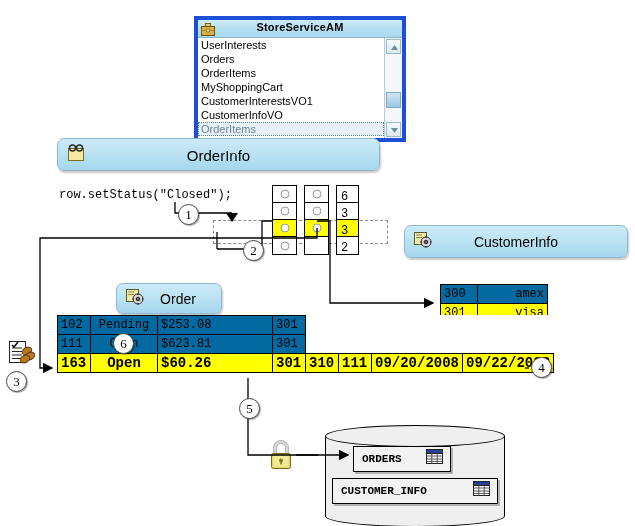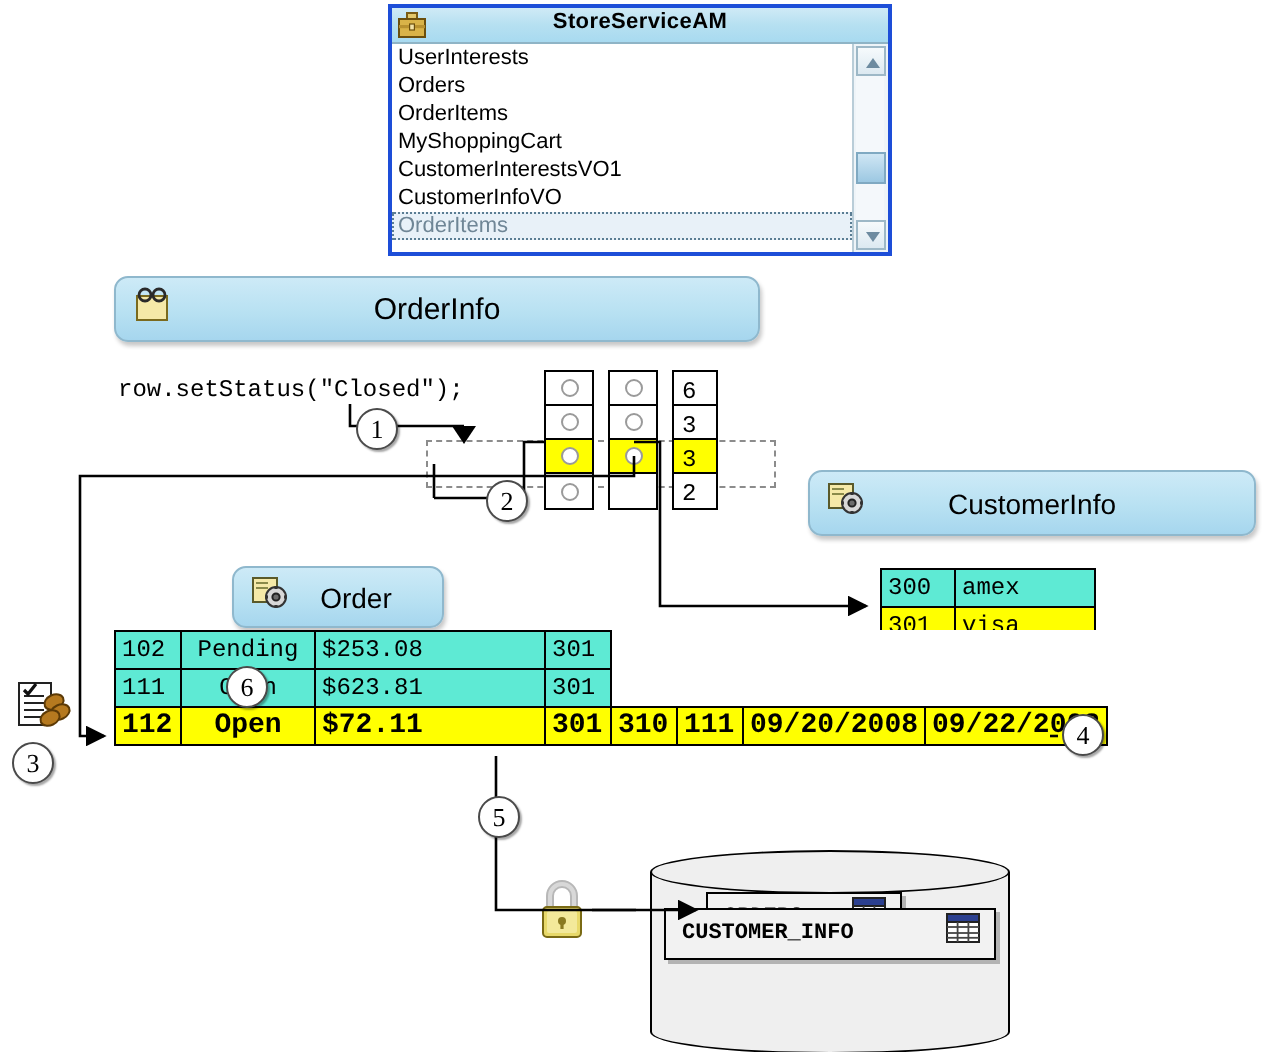--- a/index.html
+++ b/index.html
@@ -11,22 +11,22 @@
     font-family: "Liberation Sans", sans-serif;
     width: 635px;
     height: 526px;
     position: relative;
     overflow: hidden;
   }
   .abs { position: absolute; }
 
   
   #am-panel {
-    left: 194px; top: 2px; width: 252px; height: 126px;
-    border: 2px solid #1d4ed8;
+    left: 194px; top: 16px; width: 212px; height: 126px;
+    border: 4px solid #1d4ed8;
     background: #ffffff;
     box-sizing: border-box;
   }
   #am-titlebar {
     position: relative;
     height: 18px;
     background: linear-gradient(to bottom, #cfeaf6 0%, #b6e0f1 50%, #a8daf0 100%);
     border-bottom: 1px solid #8fb4c6;
     box-sizing: border-box;
   }
@@ -105,21 +105,21 @@
     position: absolute;
     left: 0; right: 0; top: 50%;
     transform: translateY(-50%);
     text-align: center;
     font-size: 15px;
     color: #000;
   }
   .hdr-icon { position: absolute; left: 8px; top: 50%; transform: translateY(-50%); }
 
   #hdr-orderinfo { left: 57px; top: 138px; width: 323px; height: 33px; }
-  #hdr-customerinfo { left: 404px; top: 235px; width: 224px; height: 33px; }
+  #hdr-customerinfo { left: 404px; top: 225px; width: 224px; height: 33px; }
   #hdr-order { left: 116px; top: 283px; width: 106px; height: 31px; }
   #hdr-order .hdr-label { font-size: 14px; padding-left: 18px; }
   #hdr-customerinfo .hdr-label { font-size: 14px; }
 
   
   #code-text {
     left: 59px; top: 188px;
     font-family: "Liberation Mono", "DejaVu Sans Mono", monospace;
     font-size: 12px;
     color: #000;
@@ -160,27 +160,27 @@
   .dtable { position: absolute; border-collapse: collapse; background: #fff; }
   .dtable td {
     border: 1px solid #000;
     font-family: "Liberation Mono","DejaVu Sans Mono",monospace;
     font-size: 12px;
     color: #000;
     padding: 0 3px;
     height: 18px;
     line-height: 18px;
     white-space: nowrap;
-    background: #5eead4;
+    background: #0369a1;
   }
   .dtable td.hl { background: #ffff00; }
 
   #tbl-customer { left: 440px; top: 284px; }
   #tbl-customer td.c0 { width: 30px; text-align:left; }
-  #tbl-customer td.c1 { width: 63px; text-align:left; }
+  #tbl-customer td.c1 { width: 63px; text-align:right; }
 
   #tbl-order { left: 57px; top: 315px; }
   #tbl-order td.o0 { width: 26px; }
   #tbl-order td.o1 { width: 60px; text-align:center; }
   #tbl-order td.o2 { width: 108px; margin-top: 23px; }
   #tbl-order td.o3 { width: 26px; }
   #tbl-order td.o4 { width: 26px; }
   #tbl-order td.o5 { width: 26px; }
   #tbl-order td.o6 { width: 79px; text-align:center; }
   #tbl-order td.o7 { width: 79px; text-align:center; }
@@ -230,21 +230,21 @@
     box-sizing:border-box;
     height:26px;
   }
   .db-table .dbname {
     position:absolute; left:8px; top:50%; transform:translateY(-50%);
     font-family: "Liberation Mono","DejaVu Sans Mono",monospace;
     font-size: 11px; font-weight: bold; color:#000;
   }
   .db-grid-icon { position:absolute; right:6px; top:50%; transform:translateY(-50%); }
   #db-orders { left:353px; top:446px; width:98px; }
-  #db-custinfo { left:332px; top:454px; width:166px; }
+  #db-custinfo { left:332px; top:478px; width:166px; }
 
   
   #dash-rect {
     left: 213px; top: 220px; width: 175px; height: 24px;
     border: 1px dashed #8c8c8c;
     box-sizing: border-box;
   }
 
   svg.ovl { position:absolute; left:0; top:0; width:635px; height:526px; pointer-events:none; }
 </style>
@@ -400,23 +400,23 @@
     <td class="o2">$253.08</td>
     <td class="o3">301</td>
   </tr>
   <tr>
     <td class="o0">111</td>
     <td class="o1">Open</td>
     <td class="o2">$623.81</td>
     <td class="o3">301</td>
   </tr>
   <tr class="shiprow">
-    <td class="o0 hl">112</td>
+    <td class="o0 hl">163</td>
     <td class="o1 hl">Open</td>
-    <td class="o2 hl">$72.11</td>
+    <td class="o2 hl">$60.26</td>
     <td class="o3 hl">301</td>
     <td class="o4 hl">310</td>
     <td class="o5 hl">111</td>
     <td class="o6 hl">09/20/2008</td>
     <td class="o7 hl">09/22/2008</td>
   </tr>
 </tbody>
   </table>
 
 <span class="abs" style="left:8px; top:340px;">

